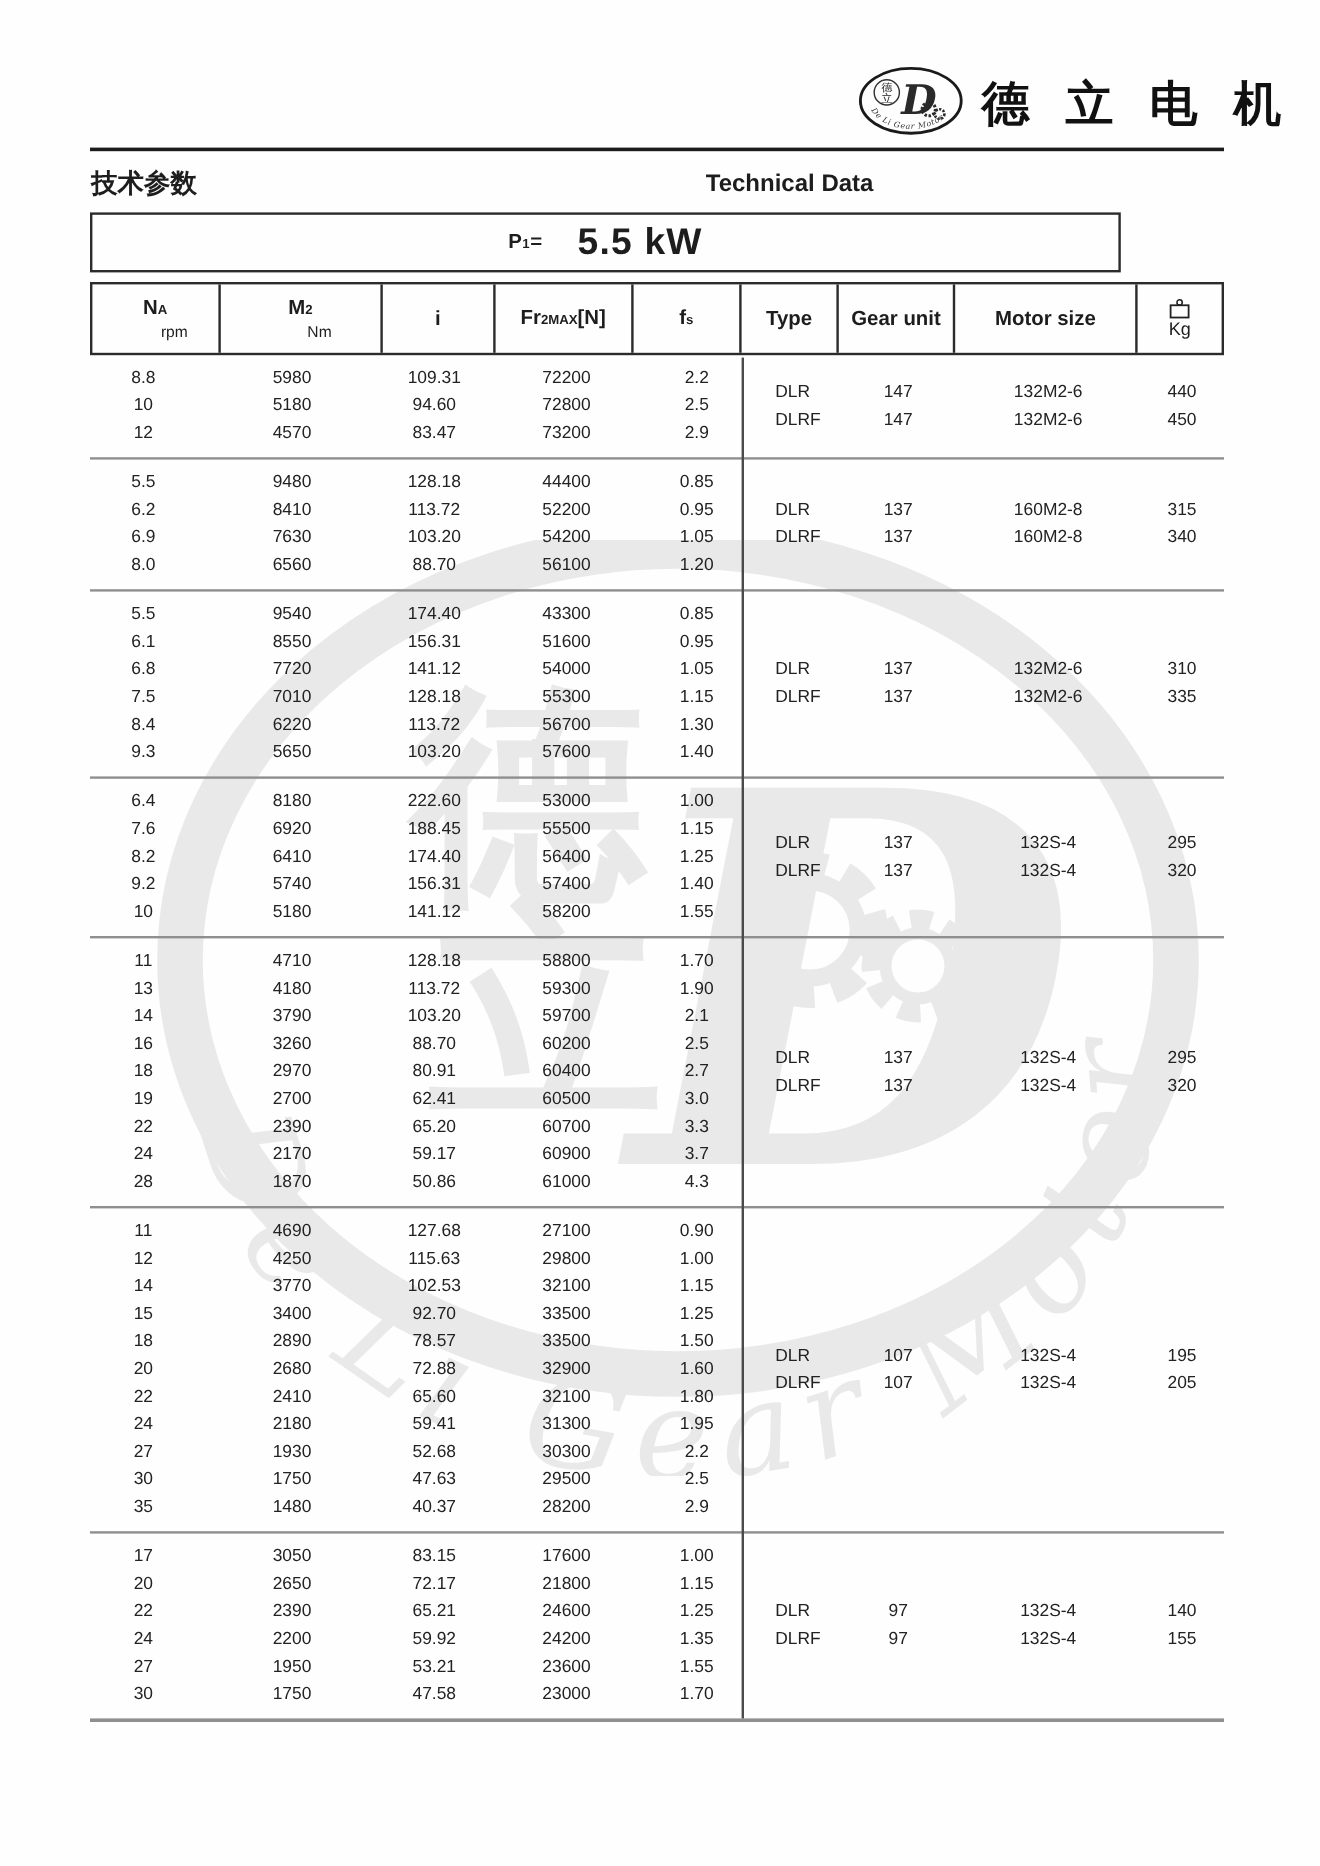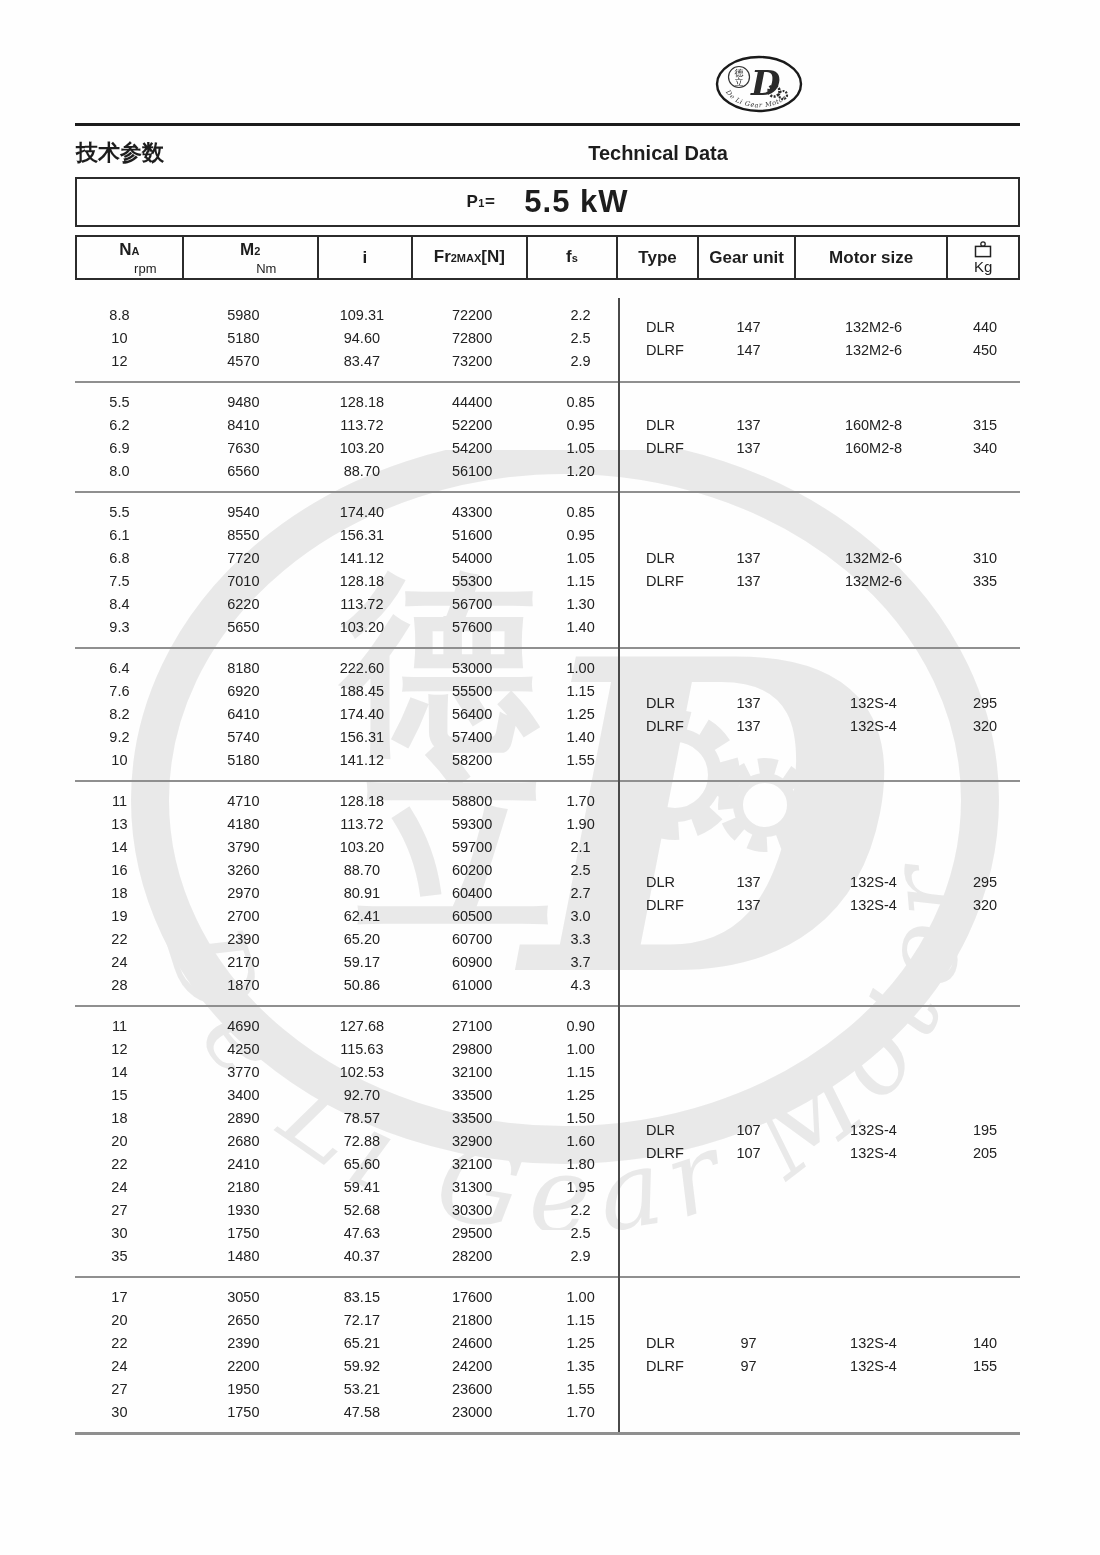--- a/index.html
+++ b/index.html
@@ -16,31 +16,31 @@
   .brand { position:absolute; left:714px; top:52px; height:68px; display:flex; align-items:center; gap:14px; z-index:2; }
   .logo-svg { width:90px; height:64px; }
   .brand-name { font-family:"DejaVu Serif", serif; font-size:40px; font-weight:bold; letter-spacing:8px; white-space:nowrap; color:#111; }
 
   .top-rule { position:absolute; left:75px; top:123px; width:945px; height:3px; background:#1c1c1c; z-index:2; }
   .sec-cn { position:absolute; left:76px; top:138px; font-size:22px; font-weight:bold; z-index:2; }
   .sec-en { position:absolute; left:578px; top:142px; width:160px; text-align:center; font-size:20px; font-weight:bold; z-index:2; }
 
   
   .power-box {
-    position:absolute; left:75px; top:177px; width:945px; height:50px; box-sizing:border-box;
+    position:absolute; left:75px; top:177px; width:859px; height:50px; box-sizing:border-box;
     border:2px solid #2b2b2b; display:flex; align-items:baseline; justify-content:center; z-index:2; background:transparent;gap:28px;
   }
   .power-box { align-items:center; }
   .p-small { font-size:17px; font-weight:bold; letter-spacing:0.5px; }
   .p-sub   { font-size:11px; font-weight:bold; }
   .p-big   { font-size:31px; font-weight:bold; letter-spacing:1px; margin-left:1px; }
 
   
   .thead {
-    position:absolute; left:75px; top:235px; width:945px; height:45px; box-sizing:border-box;
+    position:absolute; left:75px; top:235px; width:945px; height:61px; box-sizing:border-box;
     border:2px solid #2b2b2b; display:flex; z-index:2; background:transparent;
   }
   .hc { box-sizing:border-box; border-right:2px solid #2b2b2b; display:flex; flex-direction:column; align-items:center; justify-content:center; gap:1px; }
   .hc:last-child { border-right:none; }
   .h1 { font-size:17px; font-weight:bold; line-height:19px; white-space:nowrap; }
   .hs { font-size:11px; font-weight:bold; }
   .h2 { font-size:13px; line-height:14px;margin-left:32px; }
   .c0{width:107px} .c1{width:136px} .c2{width:94px} .c3{width:116px} .c4{width:90px}
   .c5{width:82px} .c6{width:97px} .c7{width:153px} .c8{width:70px}
   .kg-icon { width:22px; height:17px; display:block; }
@@ -98,20 +98,21 @@
       <text class="wm-serif" x="37" y="41" font-size="34" font-weight="bold" font-style="italic" fill="#2a2a2a">D</text>
       <g>
         <circle cx="60" cy="37" r="5.5" fill="none" stroke="#2a2a2a" stroke-width="2.6" stroke-dasharray="2 1.4"></circle>
         <circle cx="69" cy="41" r="4" fill="none" stroke="#2a2a2a" stroke-width="2.2" stroke-dasharray="1.8 1.2"></circle>
       </g>
       <path id="logo-arc" d="M 12 38 A 35 23 0 0 0 78 38" fill="none"></path>
       <text class="wm-serif" font-size="6.5" font-style="italic" fill="#333" letter-spacing="0.6">
         <textPath href="#logo-arc" xlink:href="#logo-arc">De Li Gear Motor</textPath>
       </text>
     </svg>
+    <div class="brand-name">德 立 电 机</div>
   </div>
 
   <div class="top-rule"></div>
   <div class="sec-cn">技术参数</div>
   <div class="sec-en">Technical Data</div>
 
   <div class="power-box">
     <span class="p-small"><span>P</span><span class="p-sub">1</span><span>=</span></span>
       <span class="p-big">5.5 kW</span>
   </div>

